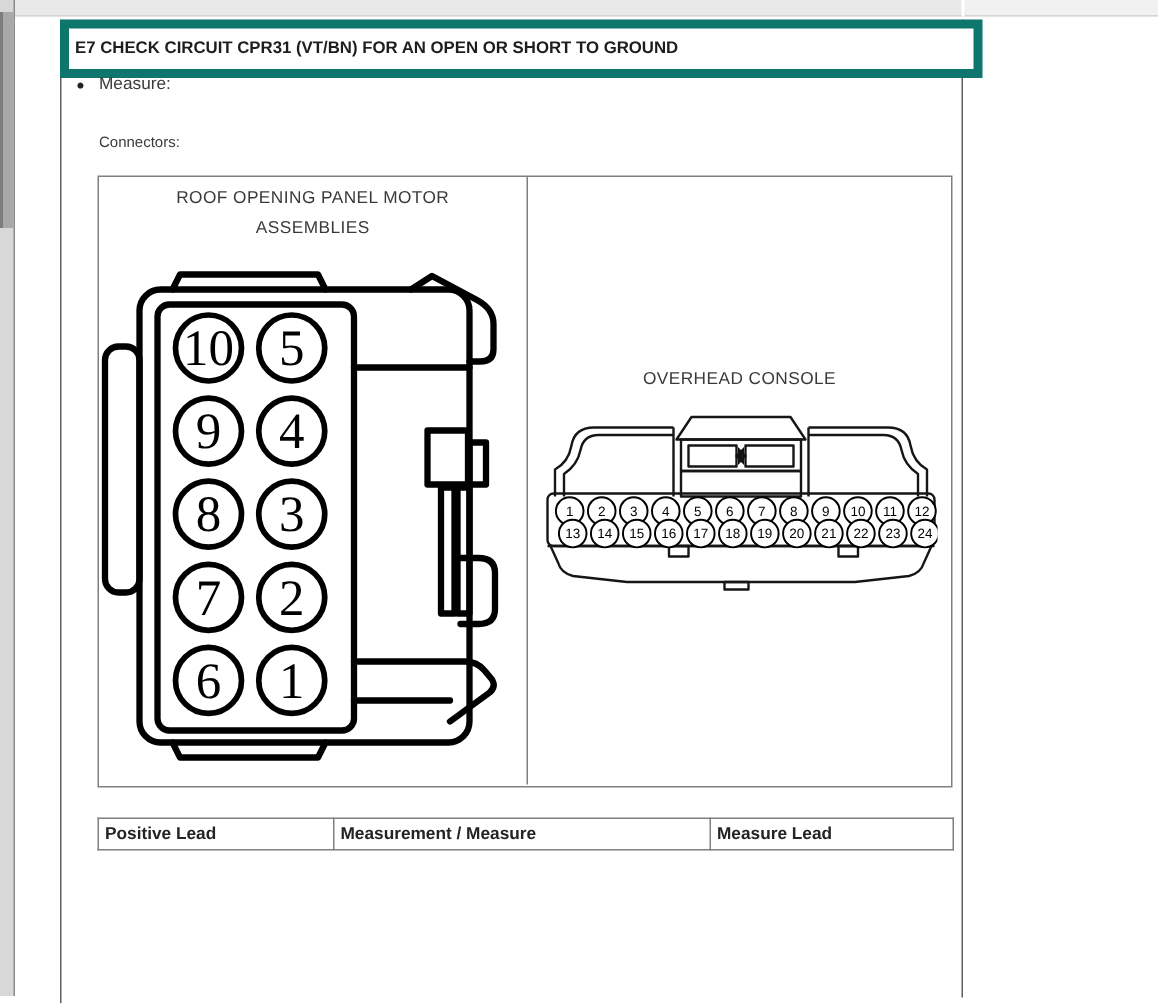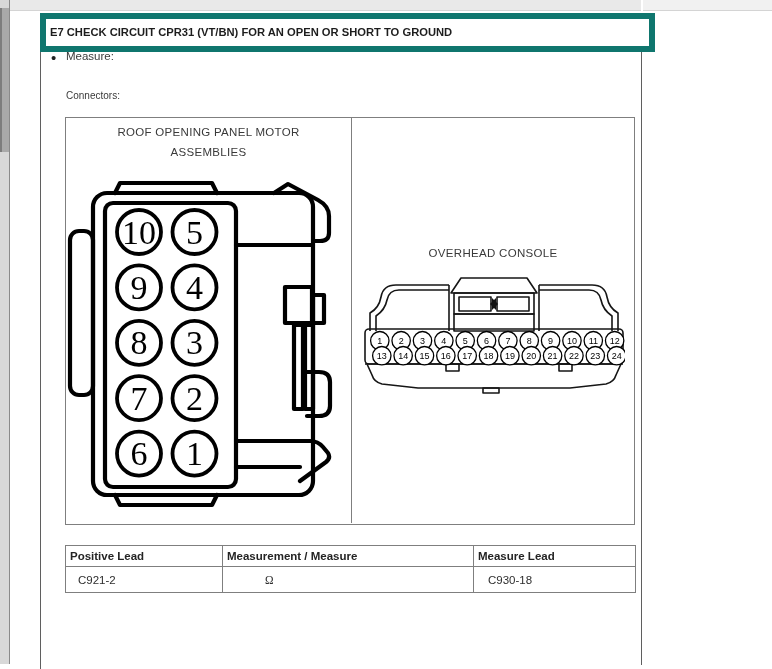--- a/index.html
+++ b/index.html
@@ -191,21 +191,16 @@
         <col style="width:157px">
         <col style="width:251px">
         <col style="width:162px">
       </colgroup>
     <tbody>
         <tr>
       <td class="hd">Positive Lead</td>
       <td class="hd">Measurement / Measure</td>
       <td class="hd">Measure Lead</td>
     </tr>
-    <tr class="dt">
-      <td class="cell-pos">C921-2</td>
-      <td class="cell-omega">Ω</td>
-      <td class="cell-neg">C930-18</td>
-    </tr>
   </tbody>
     </table>
 
 </div>
 
 </body></html>

